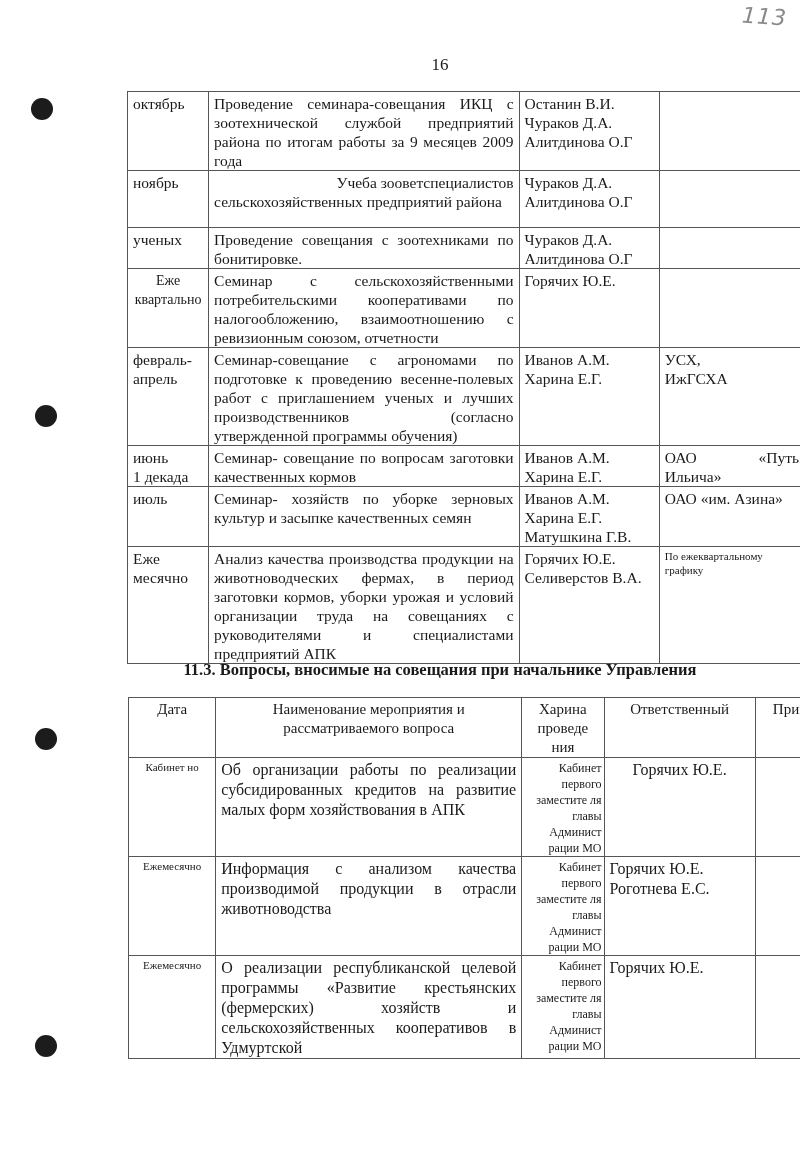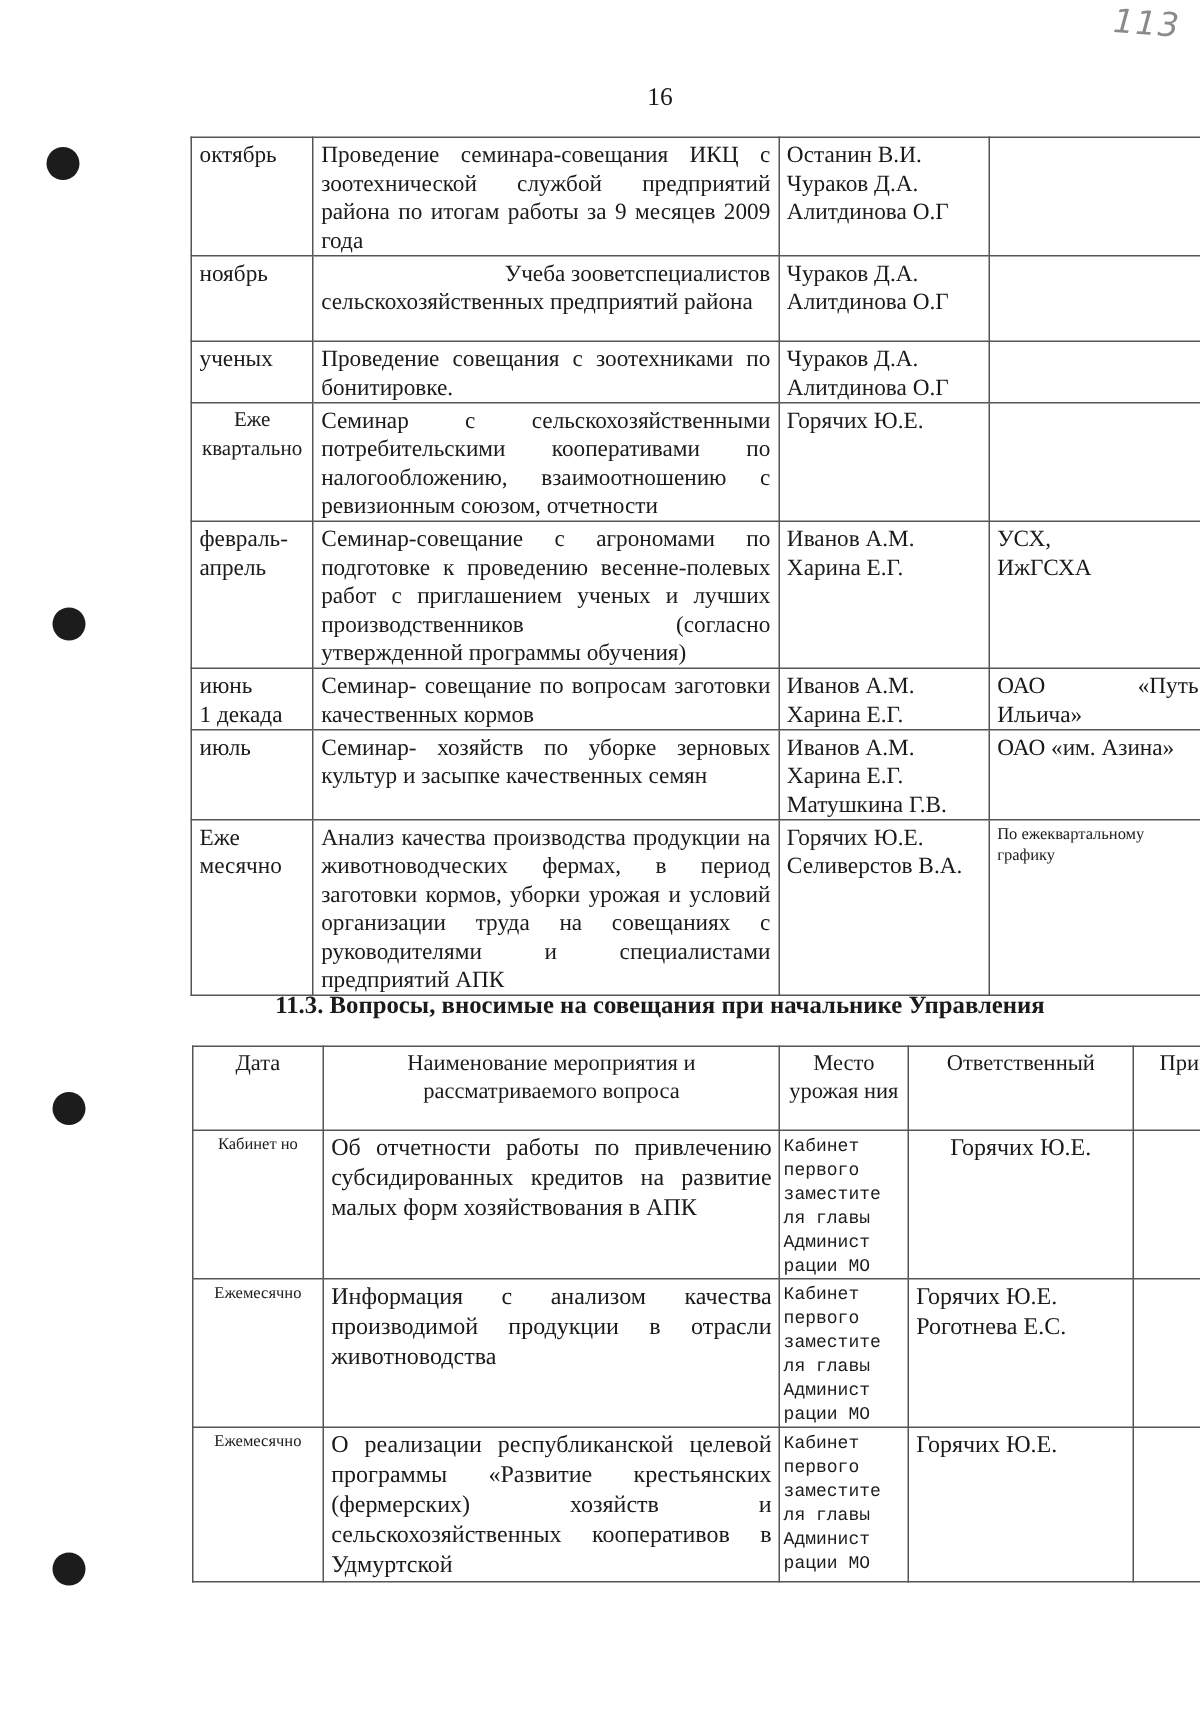--- a/index.html
+++ b/index.html
@@ -23,21 +23,21 @@
     .small-note { font-size: 11px; line-height: 14px; }
     .center { text-align: center; }
     .section-title {
       position: absolute; left: 0; width: 880px; top: 660px; text-align: center;
       font-weight: bold; font-size: 16.5px;
     }
     .t2 { left: 128px; top: 697px; width: 742px; }
     .t2 th { text-align: center; font-size: 15px; line-height: 19px; padding-top: 2px; }
     .t2 td.c0 { width: 66px; font-size: 11px; line-height: 14px; padding: 2px 2px 0 2px; text-align: center; }
     .t2 td.c1 { width: 238px; text-align: justify; text-align-last: left; font-size: 16px; line-height: 20px; }
-    .t2 td.c2 { width: 62px; text-align: left; font-size: 12px; line-height: 16px; padding: 2px 2px 0 2px; font-family: Liberation Mono, monospace; }
+    .t2 td.c2 { width: 62px; text-align: right; font-size: 12px; line-height: 16px; padding: 2px 2px 0 2px; }
     .t2 td.c3 { width: 112px; font-size: 16px; line-height: 20px; }
     .t2 td.c4 { width: 82px; }
     .pre { white-space: pre-line; font-family: Liberation Serif, serif; }
   </style>
 </head>
 <body>
 
 <div class="handwritten">113</div>
 <div class="page-number">16</div>
 
@@ -113,29 +113,29 @@
   </tbody>
 </table>
 
 <div class="section-title">11.3. Вопросы, вносимые на совещания при начальнике Управления</div>
 
 <table class="t2">
   <thead>
     <tr style="height:56px">
       <th>Дата</th>
       <th>Наименование мероприятия и рассматриваемого вопроса</th>
-      <th style="padding:2px 2px 0 2px">Место урожая ния</th>
+      <th style="padding:2px 2px 0 2px">Харина проведе ния</th>
       <th>Ответственный</th>
       <th>Примечание</th>
     </tr>
   </thead>
   <tbody>
     <tr style="height:96px">
       <td class="c0">Кабинет но</td>
-      <td class="c1">Об отчетности работы по привлечению субсидированных кредитов на развитие малых форм хозяйствования в АПК</td>
+      <td class="c1">Об организации работы по реализации субсидированных кредитов на развитие малых форм хозяйствования в АПК</td>
       <td class="c2">Кабинет первого заместите ля главы Админист рации МО</td>
       <td class="c3 center">Горячих Ю.Е.</td>
       <td class="c4"></td>
     </tr>
     <tr style="height:96px">
       <td class="c0">Ежемесячно</td>
       <td class="c1">Информация с анализом качества производимой продукции в отрасли животноводства</td>
       <td class="c2">Кабинет первого заместите ля главы Админист рации МО</td>
       <td class="c3 pre">Горячих Ю.Е.
 Роготнева Е.С.</td>

